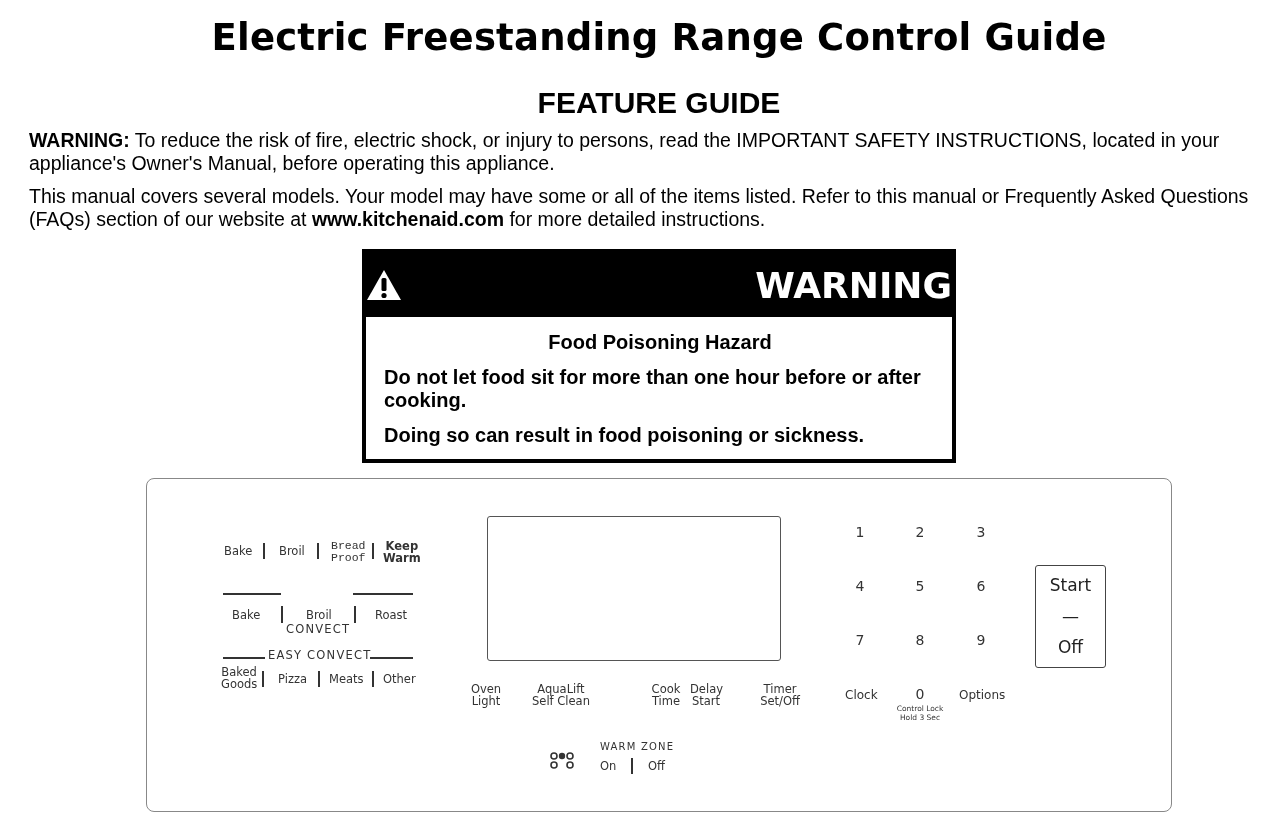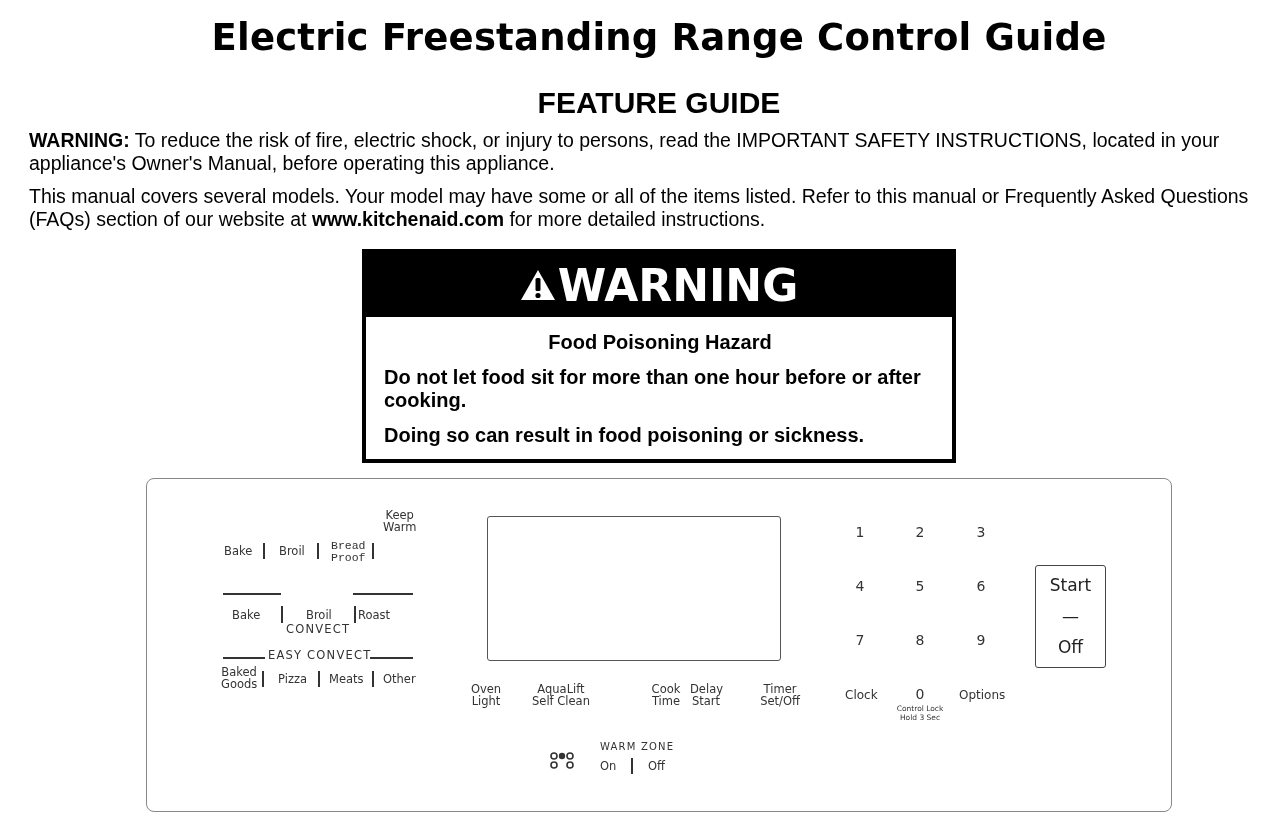--- a/index.html
+++ b/index.html
@@ -4,21 +4,21 @@
 <style>
   html,body{margin:0;padding:0;background:#fff;}
   body{width:1266px;height:818px;position:relative;overflow:hidden;font-family:"Liberation Sans",sans-serif;color:#000;}
   .abs{position:absolute;}
   #title{left:0;width:1318px;top:16px;text-align:center;font-family:"DejaVu Sans",sans-serif;font-weight:bold;font-size:37px;letter-spacing:0.2px;}
   #subtitle{left:0;width:1318px;top:86px;text-align:center;font-weight:bold;font-size:30px;}
   .para{left:29px;width:1230px;font-size:19.5px;line-height:22.5px;}
   #p1{top:129px;}
   #p2{top:185px;}
   #warnbox{left:362px;top:249px;width:594px;height:214px;border:4px solid #000;box-sizing:border-box;}
-  #warnhead{position:absolute;left:0;top:0;right:0;height:64px;background:#000;color:#fff;display:flex;align-items:center;justify-content:center;font-family:"DejaVu Sans",sans-serif;font-weight:bold;font-size:44px;}
+  #warnhead{position:absolute;left:0;top:0;right:0;height:64px;background:#000;color:#fff;display:flex;align-items:center;justify-content:space-between;font-family:"DejaVu Sans",sans-serif;font-weight:bold;font-size:36px;}
   #warnhead svg{margin-right:2px;}
   #hazard{position:absolute;left:0;right:12px;top:78px;text-align:center;font-weight:bold;font-size:20px;padding-left:14px;}
   .wline{position:absolute;left:18px;right:18px;font-weight:bold;font-size:20px;line-height:23px;}
   #w1{top:113px;}
   #w2{top:171px;}
   #panel{left:146px;top:478px;width:1026px;height:334px;border:1.5px solid #888;border-radius:8px;box-sizing:border-box;}
   .ptxt{position:absolute;font-family:"DejaVu Sans",sans-serif;font-size:11.5px;color:#333;line-height:12px;text-align:center;white-space:nowrap;}
   .sep{position:absolute;width:2px;background:#333;}
   .hline{position:absolute;height:2px;background:#333;}
   .caps{letter-spacing:1.2px;font-size:11.5px;}
@@ -53,31 +53,31 @@
 
 <div id="panel" class="abs"></div>
 
 <div class="ptxt" style="left:224px;top:545px;">Bake</div>
 <div class="sep" style="left:263px;top:543px;height:16px;"></div>
 <div class="ptxt" style="left:279px;top:545px;">Broil</div>
 <div class="sep" style="left:317px;top:543px;height:16px;"></div>
 <div class="ptxt" style="left:331px;top:540px;white-space:pre;font-family:Liberation Mono, monospace;">Bread
 Proof</div>
 <div class="sep" style="left:372px;top:543px;height:16px;"></div>
-<div class="ptxt" style="left:383px;top:509px;white-space:pre;">Keep
+<div class="ptxt" style="left:383px;top:540px;white-space:pre;font-weight:bold;">Keep
 Warm</div>
 
 <div class="hline" style="left:223px;top:593px;width:58px;"></div>
 <div class="ptxt caps" style="left:286px;top:584px;margin-top:39px;">CONVECT</div>
 <div class="hline" style="left:353px;top:593px;width:60px;"></div>
 <div class="ptxt" style="left:232px;top:609px;">Bake</div>
 <div class="sep" style="left:281px;top:606px;height:17px;"></div>
 <div class="ptxt" style="left:306px;top:609px;">Broil</div>
 <div class="sep" style="left:354px;top:606px;height:17px;"></div>
-<div class="ptxt" style="left:358px;top:609px;">Roast</div>
+<div class="ptxt" style="left:375px;top:609px;">Roast</div>
 
 <div class="hline" style="left:223px;top:657px;width:42px;"></div>
 <div class="ptxt caps" style="left:268px;top:649px;">EASY CONVECT</div>
 <div class="hline" style="left:370px;top:657px;width:43px;"></div>
 <div class="ptxt" style="left:221px;top:666px;white-space:pre;">Baked
 Goods</div>
 <div class="sep" style="left:262px;top:671px;height:16px;"></div>
 <div class="ptxt" style="left:278px;top:673px;">Pizza</div>
 <div class="sep" style="left:318px;top:671px;height:16px;"></div>
 <div class="ptxt" style="left:329px;top:673px;">Meats</div>

